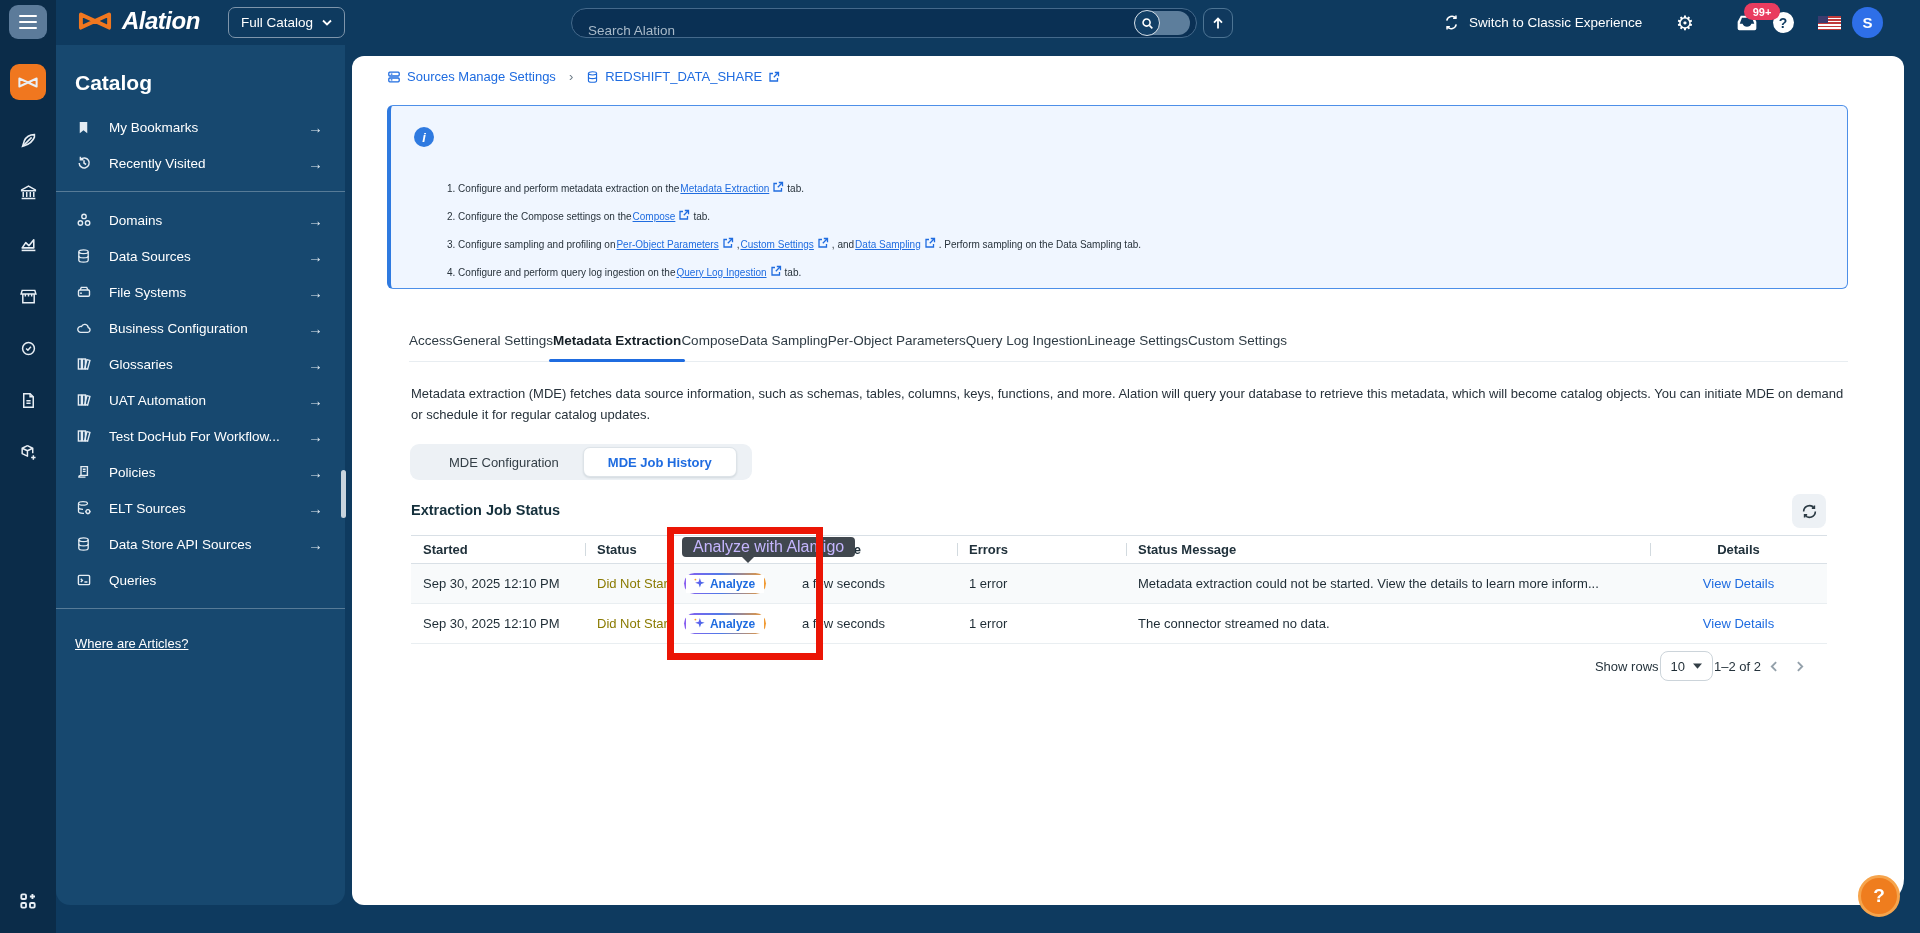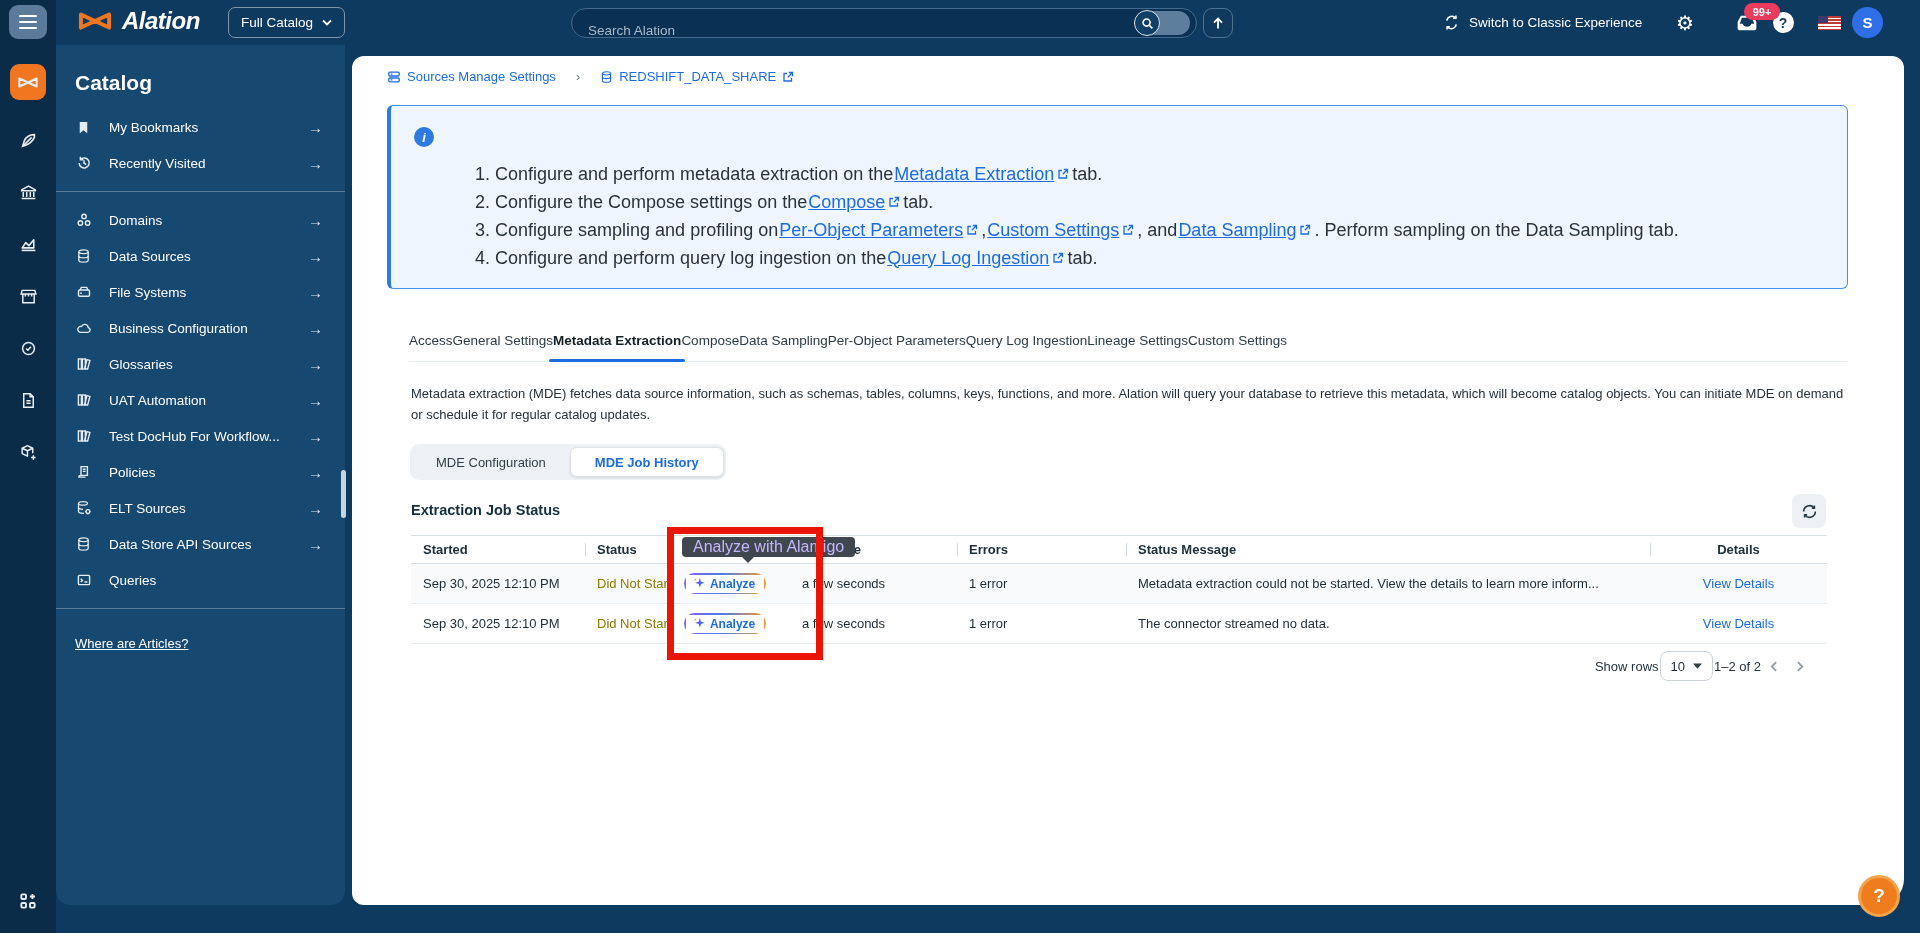--- a/index.html
+++ b/index.html
@@ -67,46 +67,46 @@
   .side-item .lbl{ flex:1; white-space:nowrap; }
   .side-item .arrow{ color:#DCE6EE; font-size:15px; }
   .side-divider{ height:1px; background:rgba(255,255,255,.28); margin:10px 0; }
   .side-footer{ margin:17px 0 0 19px; font-size:13px; text-decoration:underline; cursor:pointer; display:inline-block; }
   .side-scroll{ position:absolute; left:341px; top:470px; width:5px; height:48px; border-radius:3px; background:#C8D4DE; z-index:4; cursor:pointer; }
 
   
   .panel{ position:absolute; left:352px; top:56px; width:1552px; height:849px; background:#fff;
     border-radius:12px 12px 26px 12px; z-index:2; }
 
-  .breadcrumb{ position:absolute; left:35px; top:13px; display:flex; align-items:center; gap:16px; font-size:13px;
+  .breadcrumb{ position:absolute; left:35px; top:13px; display:flex; align-items:center; gap:9px; font-size:13px;
     color:var(--link-blue,#1F6CE0); }
   .breadcrumb .crumb{ display:flex; align-items:center; gap:6px; cursor:pointer; }
   .breadcrumb .sep{ color:#6B7A86; font-size:13px; padding:0 4px; }
 
   .info-box{ position:absolute; left:35px; top:49px; width:1461px; height:184px; background:var(--info-bg,#F0F6FF);
     border:1px solid var(--info-border,#4D8FE8); border-left:4px solid #2F7AE0; border-radius:6px; }
   .info-ic{ position:absolute; left:23px; top:21px; width:20px; height:20px; border-radius:50%; background:#2F7AE0; color:#fff;
     font-size:13px; font-weight:800; display:flex; align-items:center; justify-content:center; font-style:italic; }
   .info-title{ position:absolute; left:56px; top:22px; font-size:15px; font-weight:700; color:#1B2932; }
-  .info-steps{ position:absolute; left:56px; top:54px; font-size:18px; color:#28333C;margin-left:28px; }
+  .info-steps{ position:absolute; left:56px; top:68px; font-size:10px; color:#28333C; }
   .info-steps .step{ height:28px; display:flex; align-items:center; white-space:nowrap; }
   .info-steps a{ color:var(--link-blue,#1F6CE0); text-decoration:underline; cursor:pointer; margin:0 1px; }
   .info-steps .ext{ color:var(--link-blue,#1F6CE0); margin:0 3px 0 2px; }
 
   .tabs-wrap{ position:absolute; left:57px; right:56px; top:266px; height:40px; border-bottom:1px solid #E8EDF1;
     display:flex; }
   .tab{ position:relative; font-size:13.5px; color:#2E3B44; padding:11px 0 0 0; cursor:pointer; white-space:nowrap; }
   .tab.active{ color:#151F26; font-weight:700; }
   .tab.active::after{ content:""; position:absolute; left:-4px; right:-4px; bottom:-1px; height:3px;
     background:var(--link-blue,#1F6CE0); border-radius:2px; }
 
   .mde-desc{ position:absolute; left:59px; top:327px; width:1445px; font-size:13px; line-height:21px; color:#27323B; }
 
   .seg{ position:absolute; left:58px; top:388px; height:36px; background:#EDF1F5; border-radius:9px; display:flex;
-    align-items:center; padding:2px; }
+    align-items:center; padding:15px; }
   .seg button{ height:30px; padding:0 24px; border:none; background:transparent; font-size:13px; color:#333E46;
     font-family:inherit; border-radius:7px; cursor:pointer; }
   .seg button.active{ background:#fff; color:var(--link-blue,#1F6CE0); font-weight:700; border:1px solid #DDE3E8;
     box-shadow:0 1px 2px rgba(20,40,60,.12); }
 
   .job-heading{ position:absolute; left:59px; top:446px; font-size:14.5px; font-weight:700; color:#15303C; }
   .refresh-btn{ position:absolute; left:1440px; top:438px; width:34px; height:34px; border-radius:8px; background:#EDF1F5;
     border:none; color:#2B3A44; cursor:pointer; display:flex; align-items:center; justify-content:center; }
 
   .job-table{ position:absolute; left:59px; top:479px; width:1416px; font-size:13px; color:#1E2C35; }

